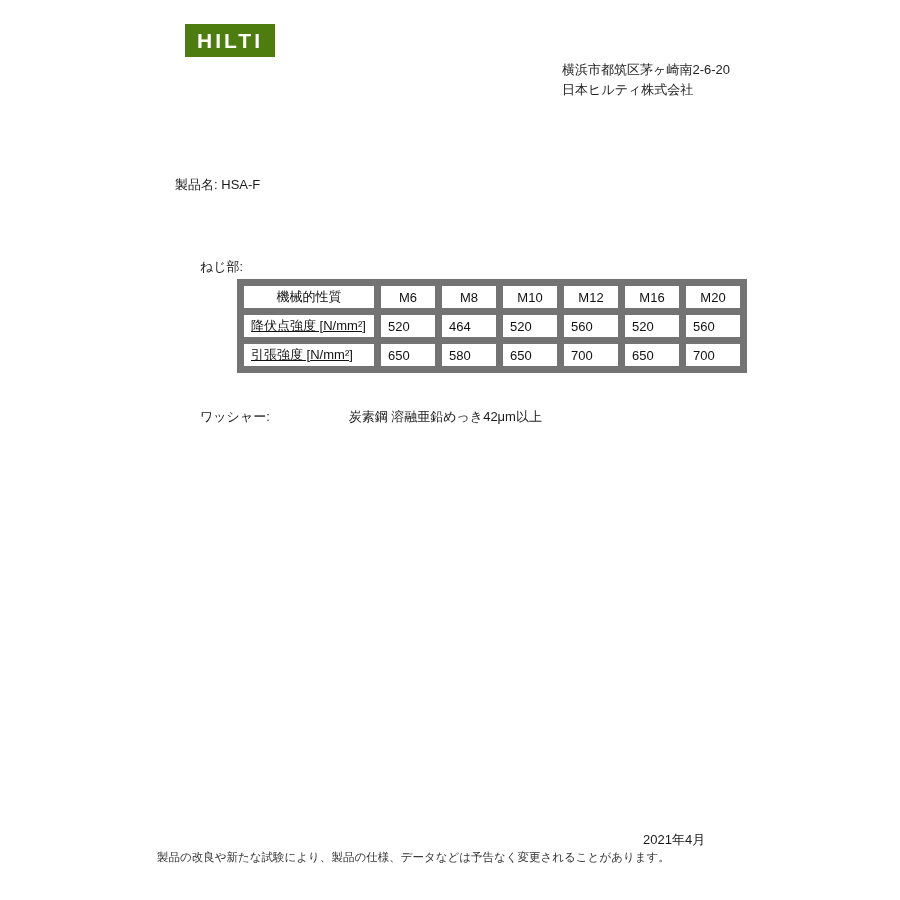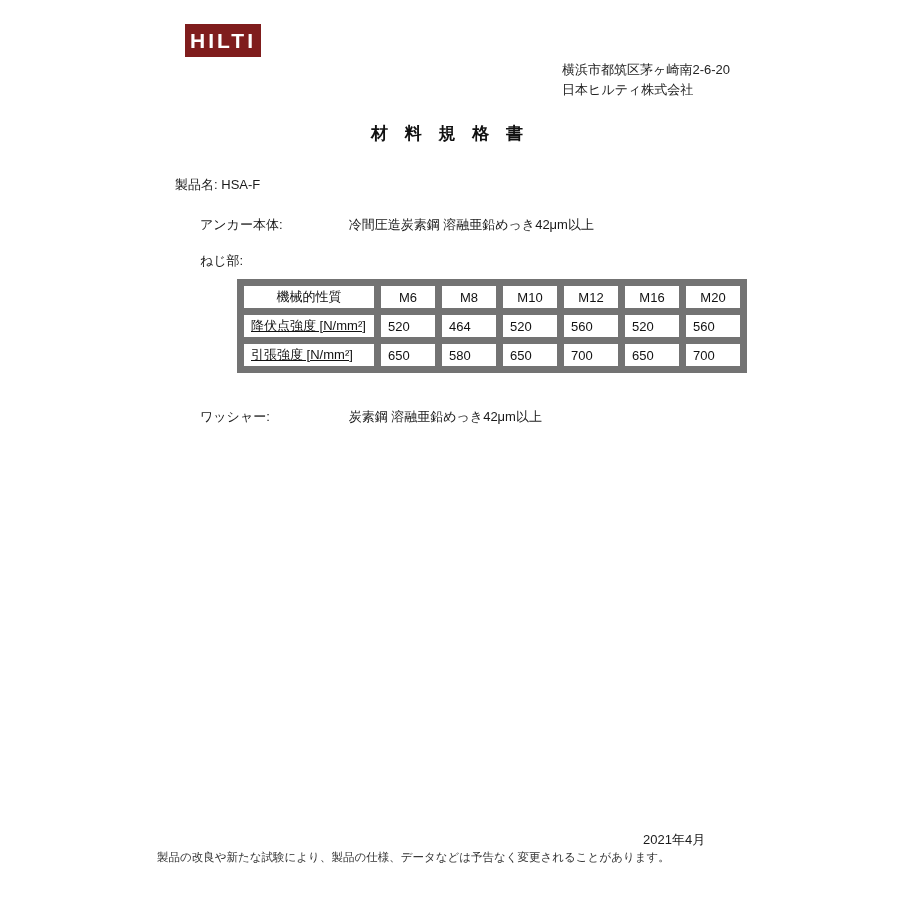--- a/index.html
+++ b/index.html
@@ -18,23 +18,23 @@
     position: relative;
     width: 900px;
     height: 900px;
     background: #ffffff;
   }
   
   .logo {
     position: absolute;
     left: 185px;
     top: 24px;
-    width: 76px;
+    width: 90px;
     height: 33px;
-    background: #7f1d1d;
+    background: #4d7c0f;
     color: #ffffff;
     display: flex;
     align-items: center;
     justify-content: center;
     font-weight: bold;
     font-size: 21px;
     letter-spacing: 3px;
     font-family: "Liberation Sans", "DejaVu Sans", sans-serif;
   }
   
@@ -76,21 +76,21 @@
   .section-row .label {
     display: inline-block;
     width: 145px;
     vertical-align: top;
   }
   .section-row .value {
     display: inline-block;
     vertical-align: top;
   }
   .row-anchor { top: 216px; }
-  .row-screw  { top: 252px; }
+  .row-screw  { top: 258px; }
   .row-wedge  { top: 366px; }
   .row-washer { top: 408px; }
   .row-nut    { top: 450px; }
   
   .spec-table {
     position: absolute;
     left: 237px;
     top: 279px;
     border-collapse: collapse;
     font-size: 13px;
@@ -129,31 +129,26 @@
 
   <div class="logo">
     <span>HILTI</span>
   </div>
 
   <div class="address">
     <div>横浜市都筑区茅ヶ崎南2-6-20</div>
     <div>日本ヒルティ株式会社</div>
   </div>
 
-  <div class="doc-title">材 料 規 格 書</div>
 
   <div class="product-line">
     <span>製品名:</span>
     <span>HSA-F</span>
   </div>
 
-  <div class="section-row row-anchor">
-    <span class="label">アンカー本体:</span>
-    <span class="value">冷間圧造炭素鋼 溶融亜鉛めっき42μm以上</span>
-  </div>
 
   <div class="section-row row-screw">
     <span class="label">ねじ部:</span>
   </div>
 
   <table class="spec-table">
     <tbody>
         <tr>
       <th>機械的性質</th>
       <th class="col-m">M6</th>

